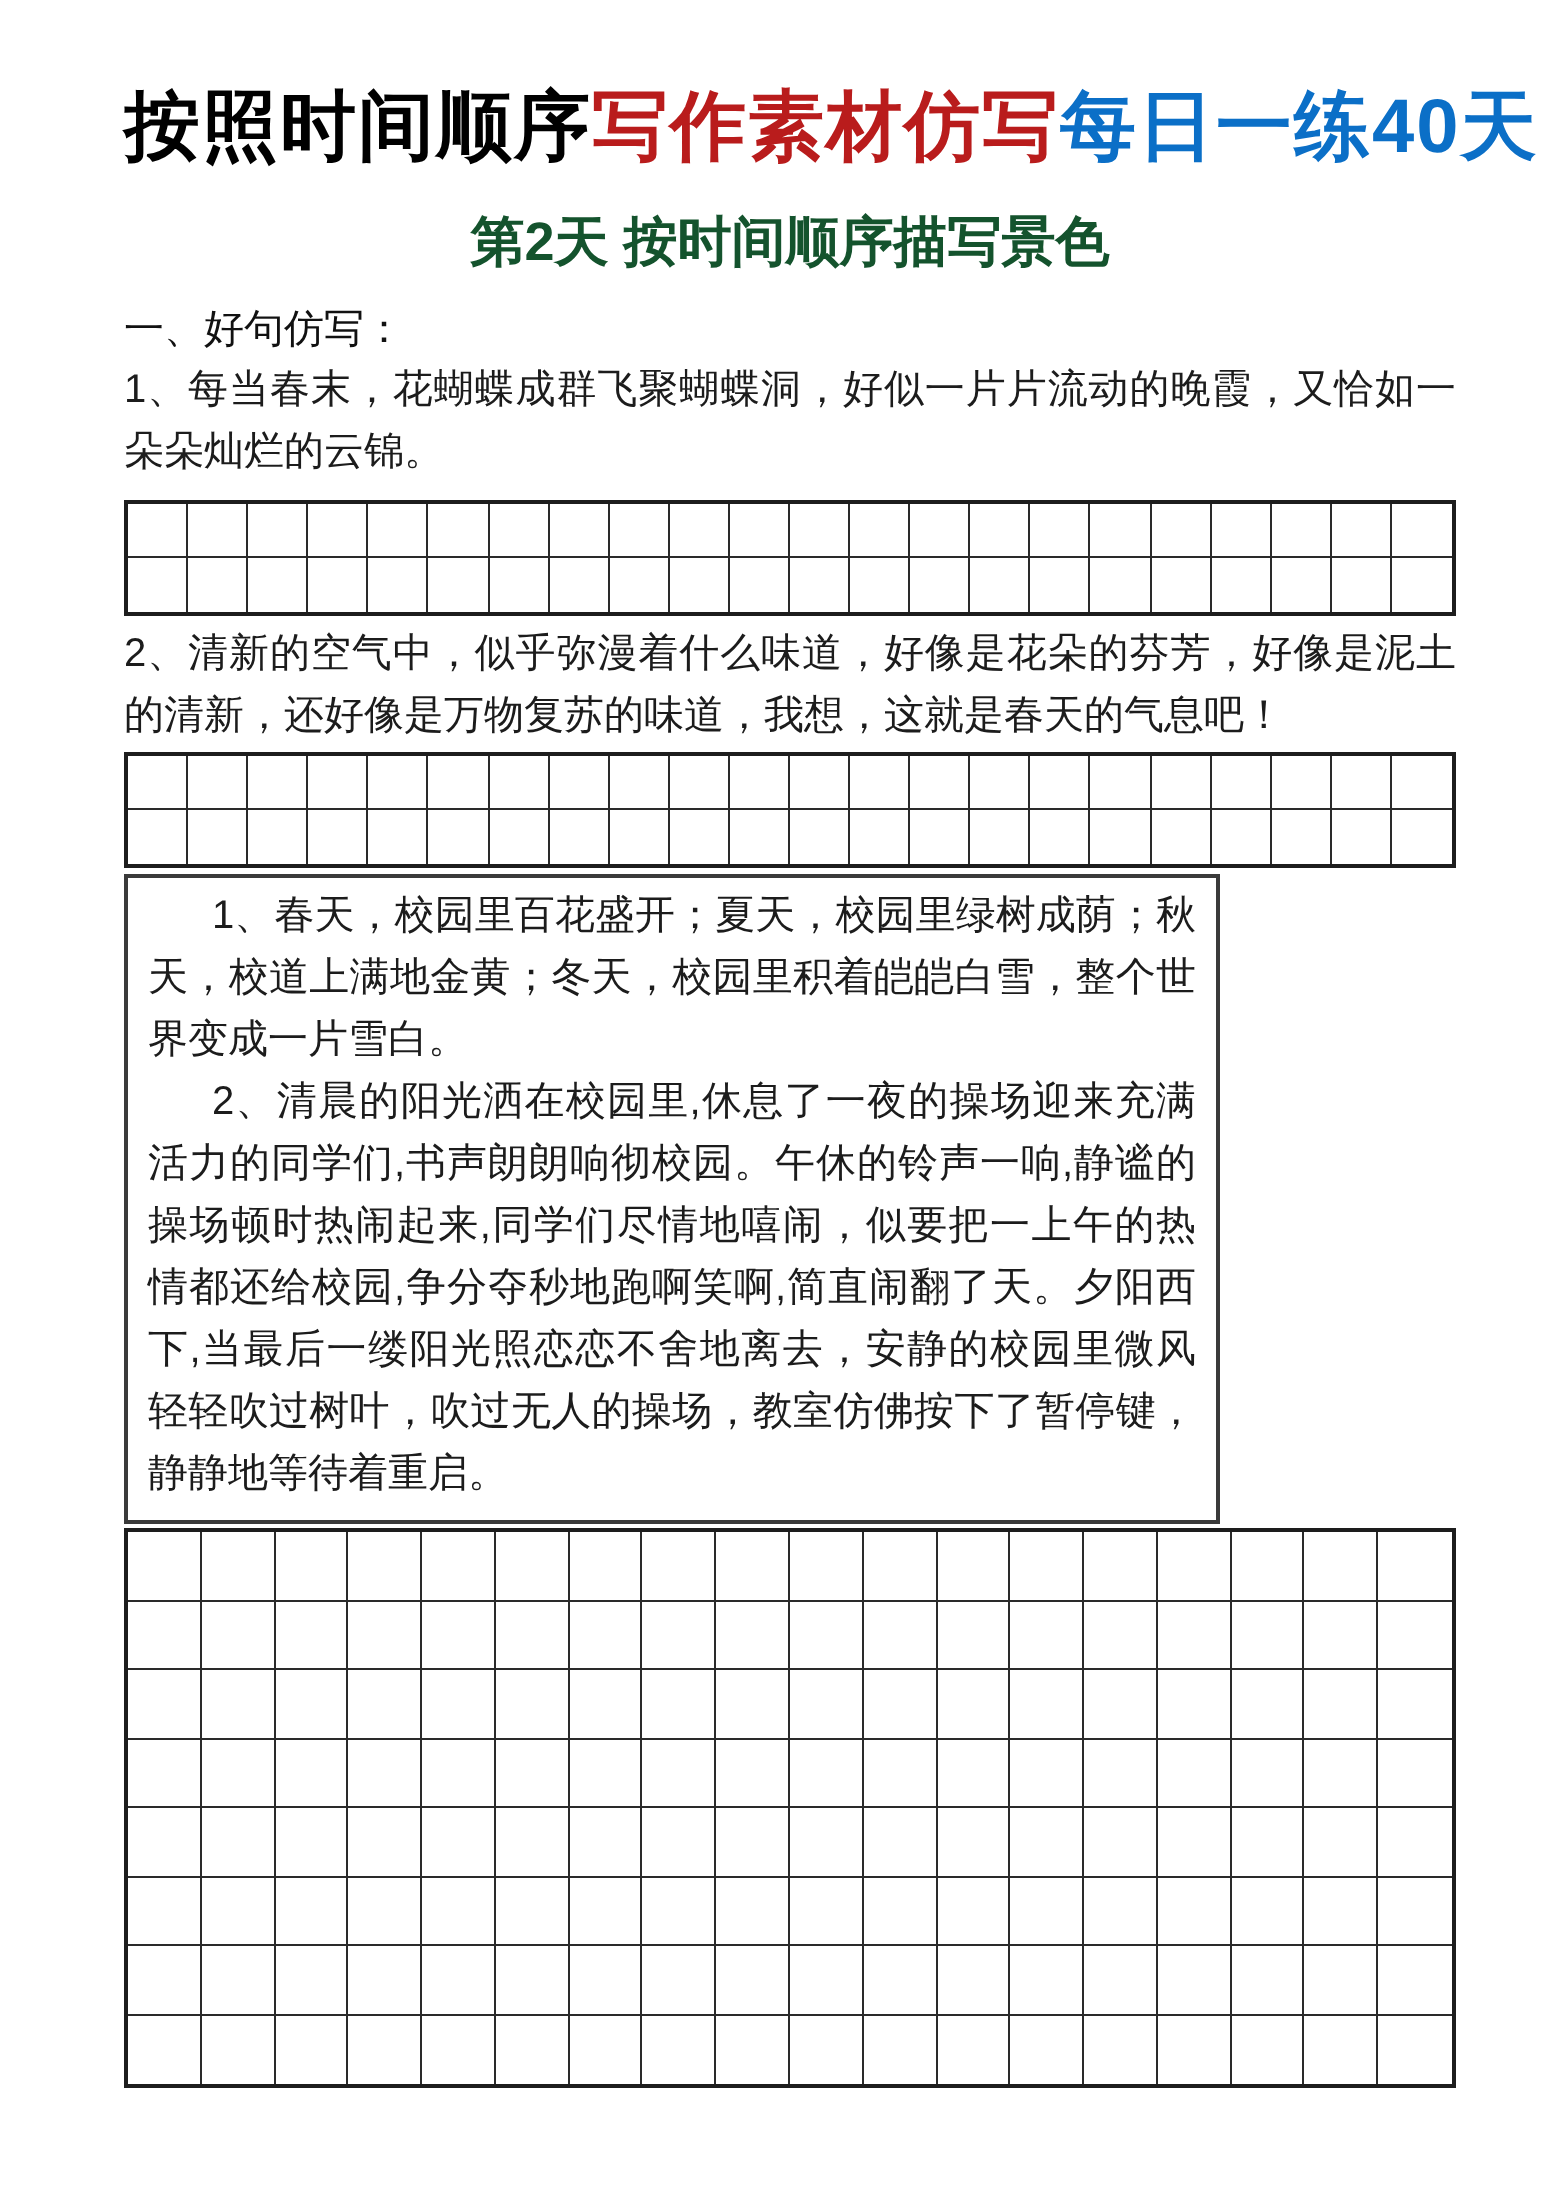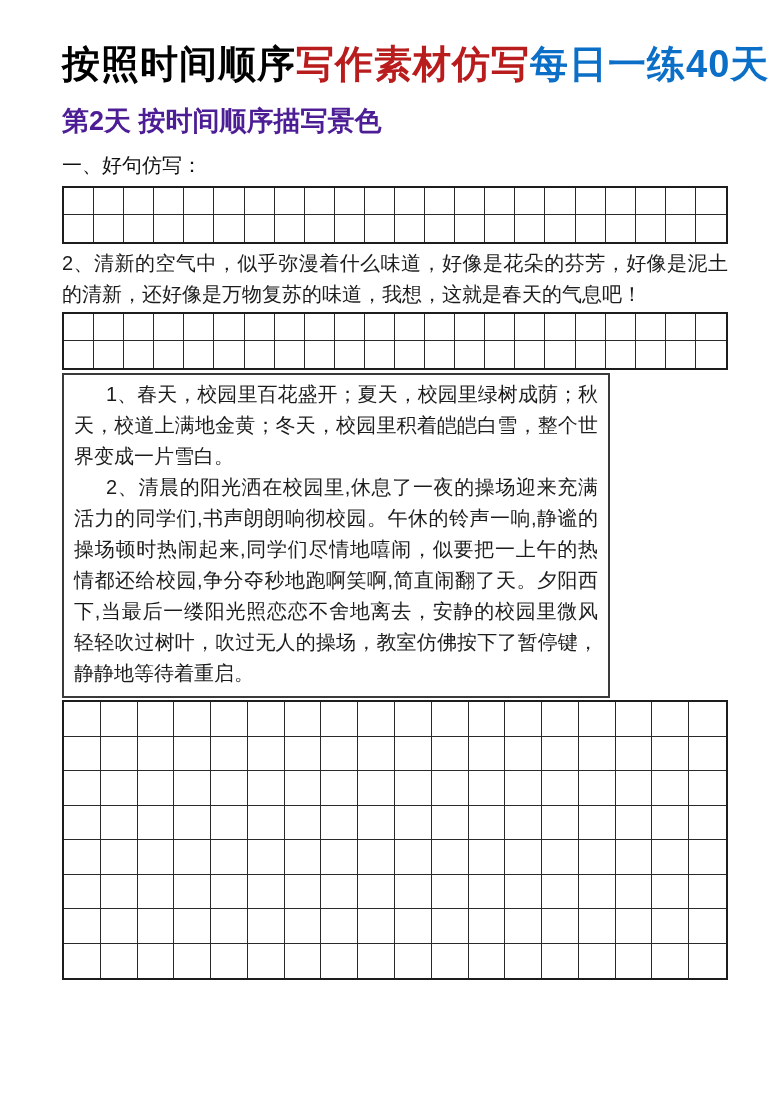--- a/index.html
+++ b/index.html
@@ -22,24 +22,25 @@
   .doc-title {
     text-align: center;
     font-size: 38px;
     line-height: 48px;
     font-weight: bold;
     letter-spacing: 1px;
     white-space: nowrap;
   }
   .doc-subtitle {
     margin-top: 16px;
+    text-align: center;
     font-size: 27px;
     line-height: 34px;
     font-weight: bold;
-    color: #4c1d95;
+    color: #14532d;
   }
 
   
   .sec-heading {
     margin-top: 14px;
     font-size: 20px;
     line-height: 26px;
     font-weight: normal;
     color: #111111;
   }
@@ -97,20 +98,21 @@
   <div class="content">
 
     <div class="doc-title">
       <span style="color: rgb(0, 0, 0);">按照时间顺序</span><span style="color: #b91c1c;">写作素材仿写</span><span style="color: rgb(11, 111, 199);">每日一练40天</span>
     </div>
 
     <div class="doc-subtitle">第2天 按时间顺序描写景色</div>
 
     <div class="sec-heading">一、好句仿写：</div>
 
+    <div class="para">1、每当春末，花蝴蝶成群飞聚蝴蝶洞，好似一片片流动的晚霞，又恰如一朵朵灿烂的云锦。</div>
 
     <div class="wgrid grid-small">
         <div class="cell"></div>
         <div class="cell"></div>
         <div class="cell"></div>
         <div class="cell"></div>
         <div class="cell"></div>
         <div class="cell"></div>
         <div class="cell"></div>
         <div class="cell"></div>

